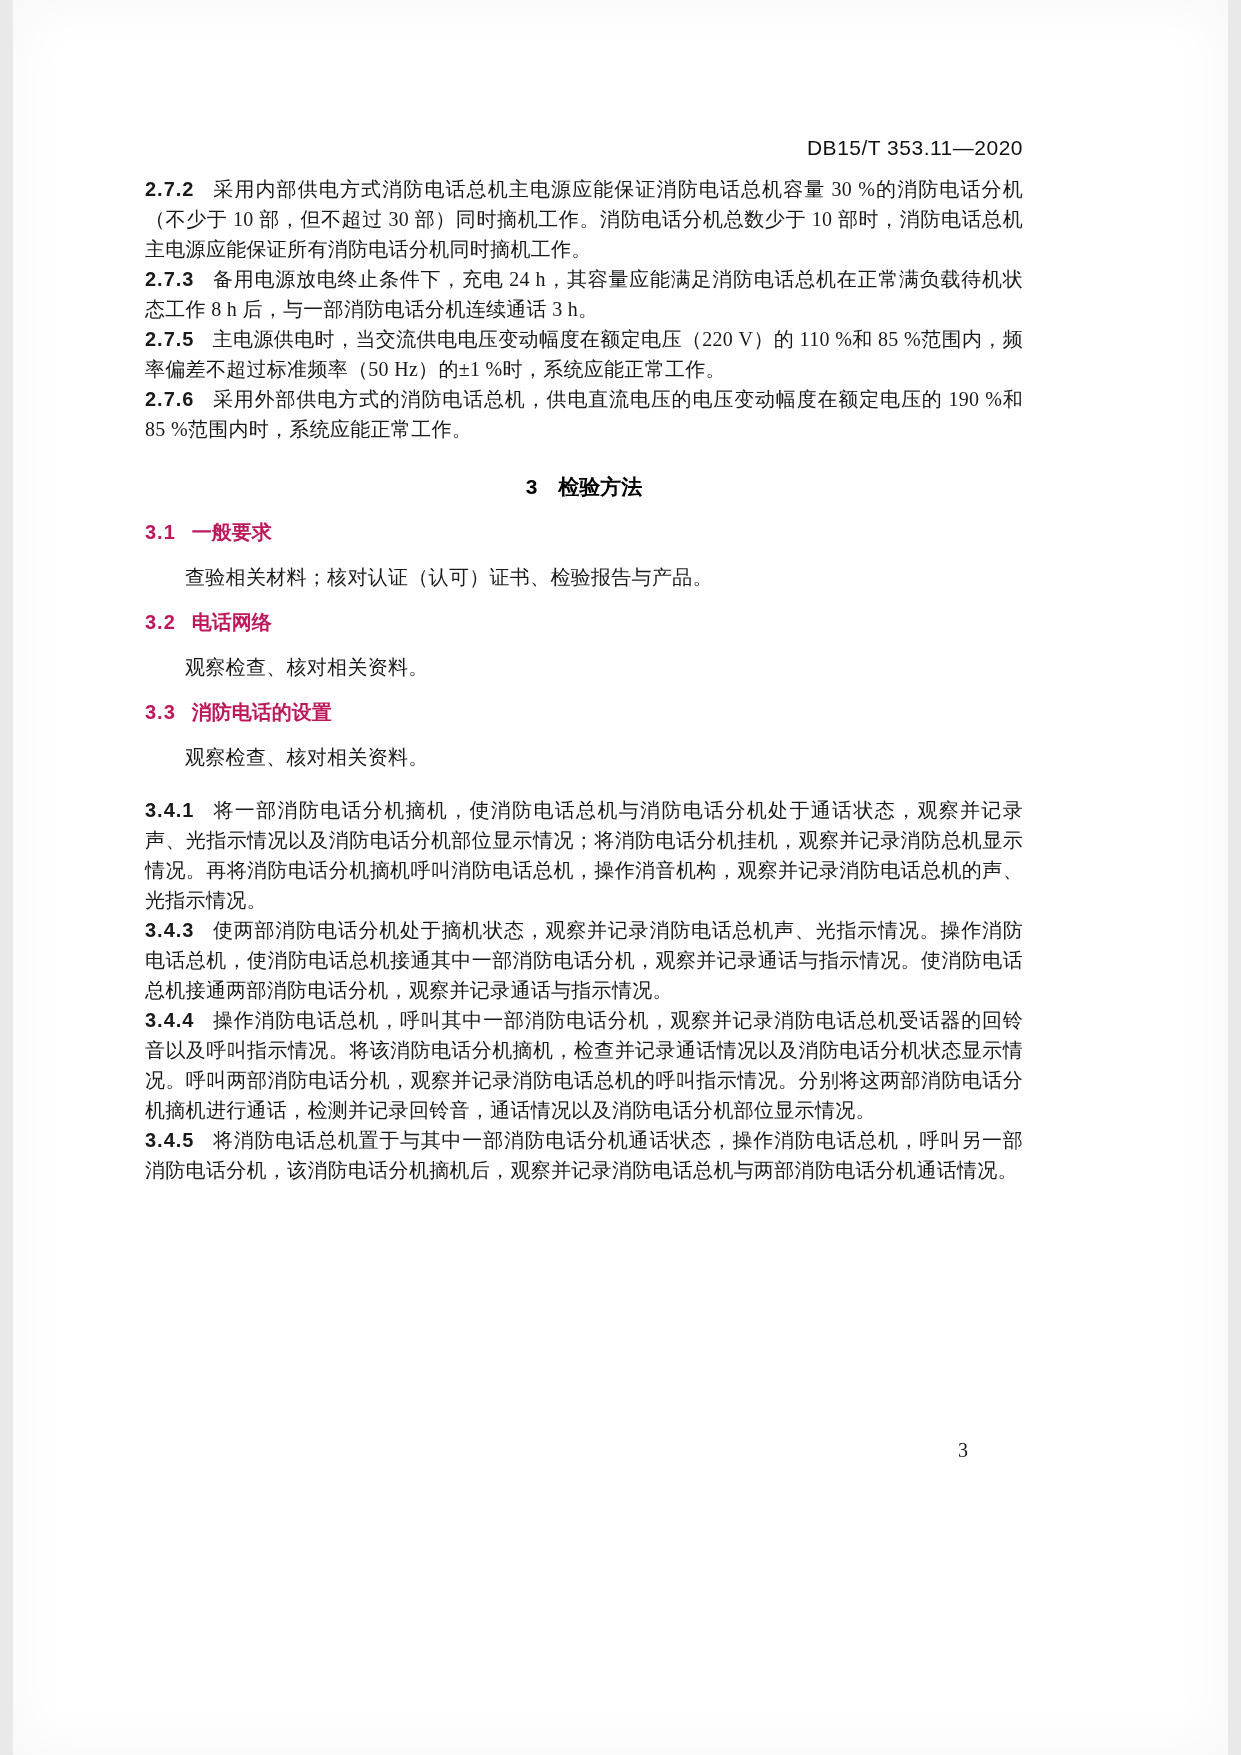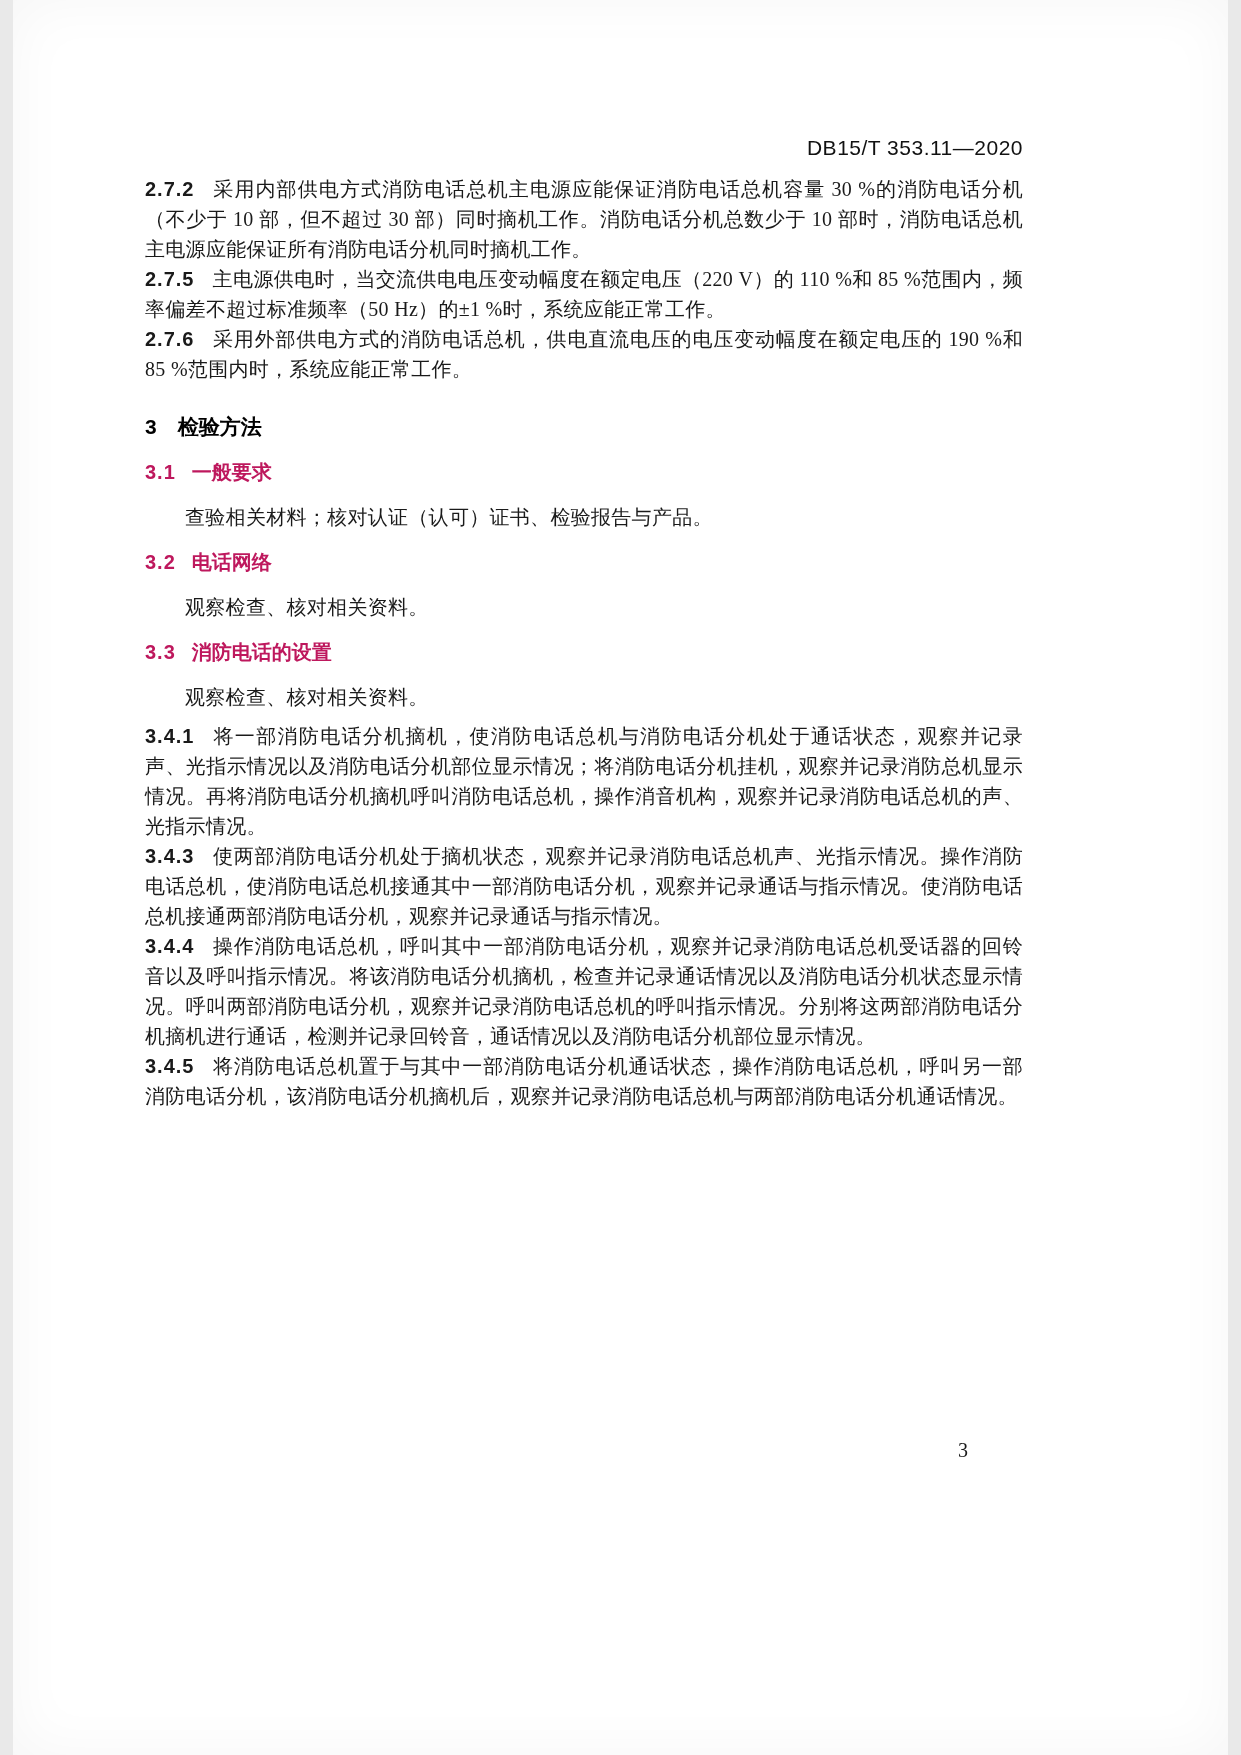--- a/index.html
+++ b/index.html
@@ -46,39 +46,40 @@
     margin-right: 18px;
     letter-spacing: 1px;
   }
   h2.chapter {
     margin: 28px 0 0 0;
     font-family: "Liberation Sans", "DejaVu Sans", sans-serif;
     font-size: 21px;
     line-height: 30px;
     font-weight: 700;
     color: #000;
+    text-align: center;
   }
   h2.chapter .num { margin-right: 20px; letter-spacing: 1px; }
   h3.subsection {
     margin: 15px 0 0 0;
     font-family: "Liberation Sans", "DejaVu Sans", sans-serif;
     font-size: 20px;
     line-height: 30px;
     font-weight: 700;
     color: #be185d;
   }
   h3.subsection .num { margin-right: 16px; letter-spacing: 1px; }
   p.sub-body {
     margin: 15px 0 0 0;
     padding-left: 40px;
     font-size: 20px;
     line-height: 30px;
     letter-spacing: 0.3px;
   }
-  .items { margin-top: 9px; }
+  .items { margin-top: 23px; }
   .page-number {
     position: absolute;
     top: 1438px;
     right: 260px;
     font-size: 20px;
     line-height: 24px;
     color: #1a1a1a;
   }
 </style>
 </head>
@@ -87,20 +88,23 @@
 <div class="page">
   <div class="content">
 
     <div class="doc-header">
       <span>DB15/T 353.11—2020</span>
     </div>
 
     <div class="clauses">
       <p class="clause">
         <span class="num">2.7.2</span><span class="txt">采用内部供电方式消防电话总机主电源应能保证消防电话总机容量 30 %的消防电话分机（不少于 10 部，但不超过 30 部）同时摘机工作。消防电话分机总数少于 10 部时，消防电话总机主电源应能保证所有消防电话分机同时摘机工作。</span>
+      </p>
+      <p class="clause">
+        <span class="num">2.7.3</span><span class="txt">备用电源放电终止条件下，充电 24 h，其容量应能满足消防电话总机在正常满负载待机状态工作 8 h 后，与一部消防电话分机连续通话 3 h。</span>
       </p>
       <p class="clause">
         <span class="num">2.7.5</span><span class="txt">主电源供电时，当交流供电电压变动幅度在额定电压（220 V）的 110 %和 85 %范围内，频率偏差不超过标准频率（50 Hz）的±1 %时，系统应能正常工作。</span>
       </p>
       <p class="clause">
         <span class="num">2.7.6</span><span class="txt">采用外部供电方式的消防电话总机，供电直流电压的电压变动幅度在额定电压的 190 %和 85 %范围内时，系统应能正常工作。</span>
       </p>
     </div>
 
     <h2 class="chapter">

